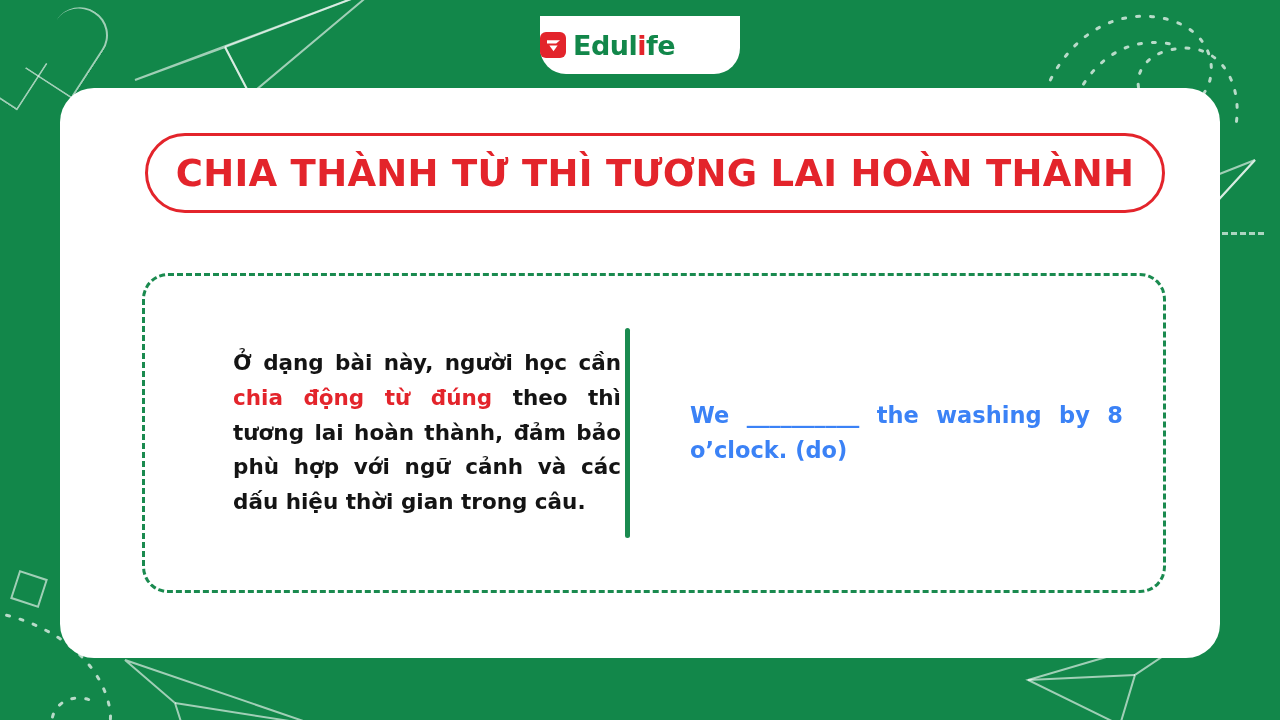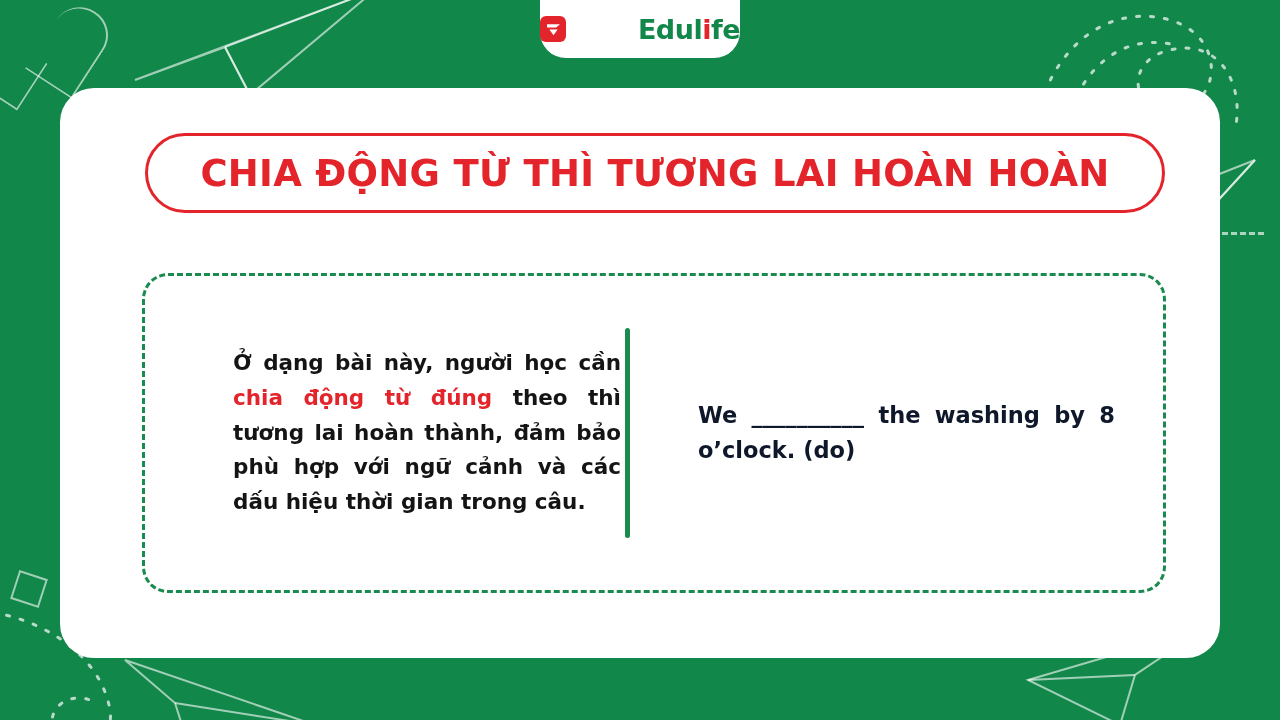--- a/index.html
+++ b/index.html
@@ -110,29 +110,29 @@
     width: 26px;
     height: 26px;
     border: 2px solid rgba(255,255,255,0.6);
     transform: rotate(18deg);
   }
 
   
   .logo-tab {
     position: absolute;
     left: 50%;
-    top: 0;
+    top: 16px;
     transform: translateX(-50%);
     width: 200px;
     height: 58px;
     background: #ffffff;
     border-radius: 0 0 26px 26px;
     display: flex;
     align-items: center;
-    justify-content: space-between;
+    justify-content: flex-start;
     gap: 7px;
     z-index: 5;
   }
   .logo-mark {
     width: 26px;
     height: 26px;
     background: #e3242b;
     border-radius: 6px;
     display: flex;
     align-items: center;
@@ -221,25 +221,25 @@
     border-radius: 3px;
     margin: 0 8px 0 0;
   }
 
   .col-right {
     flex: 1;
     padding: 0 40px 0 52px;
     box-sizing: border-box;
   }
   .col-right p {
-    margin: 8px;
+    margin: 0;
     font-size: 22.5px;
     font-weight: 700;
     line-height: 1.55;
-    color: #0f172a;
+    color: #3b82f6;
     font-family: "DejaVu Sans", "Liberation Sans", sans-serif;
   }
   .q-line {
     text-align: justify;
     text-align-last: left;
     max-width: 440px;
   }
   .a-line { margin-top: 2px !important; }
 </style>
 </head>
@@ -289,21 +289,21 @@
       <path d="M2 3.2 H15 L11.2 6.6 H2 Z" fill="#ffffff"></path>
       <path d="M4.4 8.4 H12.6 L8.5 14.2 Z" fill="#ffffff"></path>
     </svg>
   </span>
   <span class="logo-text"><span>Edul</span><span class="accent">i</span><span>fe</span></span>
 </div>
 
 <div class="card">
 
   <div class="title-pill">
-    <div class="title-text">CHIA ĐỘNG TỪ  THÌ TƯƠNG LAI HOÀN HOÀN</div>
+    <div class="title-text">CHIA THÀNH TỪ  THÌ TƯƠNG LAI HOÀN THÀNH</div>
   </div>
 
   <div class="dashed-box">
 
     <div class="col-left">
       <p><span>Ở dạng bài này, người học cần </span><span class="hl">chia động từ đúng</span><span> theo thì tương lai hoàn thành, đảm bảo phù hợp với ngữ cảnh và các dấu hiệu thời gian trong câu.</span></p>
     </div>
 
     <div class="divider"></div>
 

